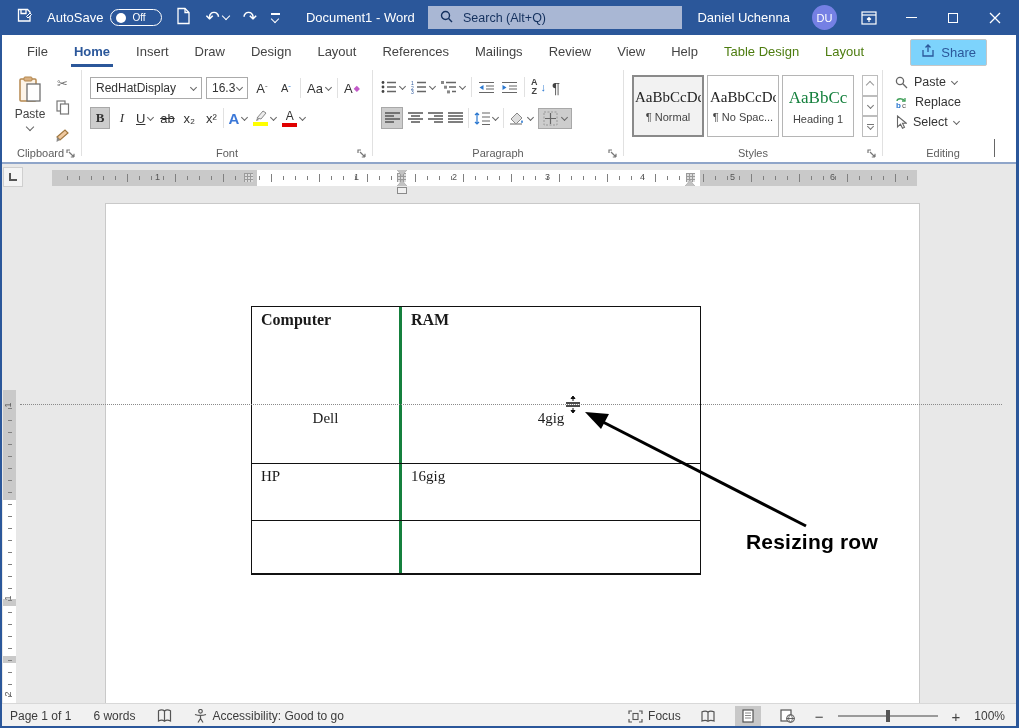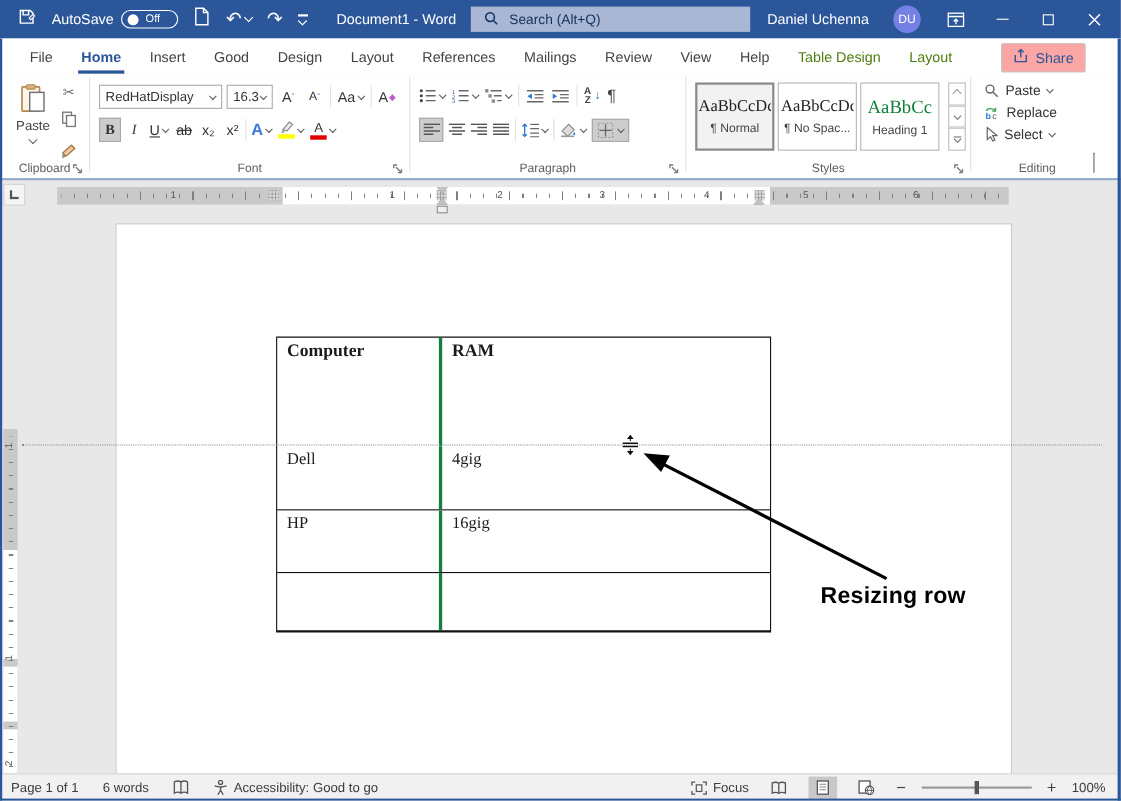--- a/index.html
+++ b/index.html
@@ -27,21 +27,21 @@
   .win-btn { width:20px; height:20px; display:flex; align-items:center; justify-content:center; color:#fff; font-size:14px; }
   .min-line { width:11px; height:1.5px; background:#fff; }
   .max-box { width:10px; height:10px; border:1.3px solid #fff; }
 
   
   .tabrow { position:absolute; left:0; top:35px; width:1019px; height:33px; background:#fff; display:flex; align-items:center; padding-left:14px; }
   .tab { font-size:13px; color:#444; padding:8px 13px; position:relative; white-space:nowrap; }
   .tab.active { color:#2b579a; font-weight:bold; }
   .tab.active::after { content:""; position:absolute; left:10px; right:10px; bottom:0; height:3px; background:#2b579a; }
   .tab.contextual { color:#4d7c0f; }
-  .share-btn { margin-left:auto; margin-right:16px; border:1px solid #c6c6c6; border-radius:2px; color:#2b579a; font-size:13px; padding:4px 10px; display:flex; align-items:center; gap:6px; background:#fca5a5; }
+  .share-btn { margin-left:auto; margin-right:16px; border:1px solid #c6c6c6; border-radius:2px; color:#2b579a; font-size:13px; padding:4px 10px; display:flex; align-items:center; gap:6px; background:#7dd3fc; }
 
   
   .ribbon { position:absolute; left:0; top:68px; width:1019px; height:94px; background:#fff; display:flex; }
   .grp { position:relative; height:100%; }
   .grp-label { position:absolute; bottom:3px; left:0; right:0; text-align:center; font-size:11px; color:#5d5d5d; }
   .launcher { position:absolute; bottom:3px; right:5px; width:10px; height:10px; }
   .launcher svg { display:block; }
   .gsep { width:1px; background:#e1e1e1; height:86px; margin-top:2px; }
   .rbtn { display:inline-flex; align-items:center; justify-content:center; color:#444; }
   .active-tog { background:#cdcdcd; border:1px solid #a8a8a8; }
@@ -206,21 +206,21 @@
           </svg>
       </span>
     </div>
   </div>
 
   <div class="tabrow">
 
   <div class="tab">File</div>
       <div class="tab active">Home</div>
       <div class="tab">Insert</div>
-      <div class="tab">Good</div>
+      <div class="tab">Draw</div>
       <div class="tab">Design</div>
       <div class="tab">Layout</div>
       <div class="tab">References</div>
       <div class="tab">Mailings</div>
       <div class="tab">Review</div>
       <div class="tab">View</div>
       <div class="tab">Help</div>
       <div class="tab contextual">Table Design</div>
       <div class="tab contextual">Layout</div>
     </div>
@@ -548,21 +548,21 @@
     <span class="indent-box" style="left:397px;top:23px"></span>
   </div>
 
   <div class="docarea">
     <div class="page">
       <div class="wtable">
           <div class="wrow hdr" style="height: 99px;">
             <div class="c1 wcell">Computer</div>
             <div class="c2 wcell">RAM</div>
           </div>
-          <div class="wrow" style="height: 58px;">
+          <div class="wrow" style="height: 58px; text-align: center;">
             <div class="c1 wcell">Dell</div>
             <div class="c2 wcell">4gig</div>
           </div>
           <div class="wrow" style="height: 57px;">
             <div class="c1 wcell">HP</div>
             <div class="c2 wcell">16gig</div>
           </div>
           <div class="wrow" style="height: 52px;">
             <div class="c1 wcell"></div>
             <div class="c2 wcell"></div>

